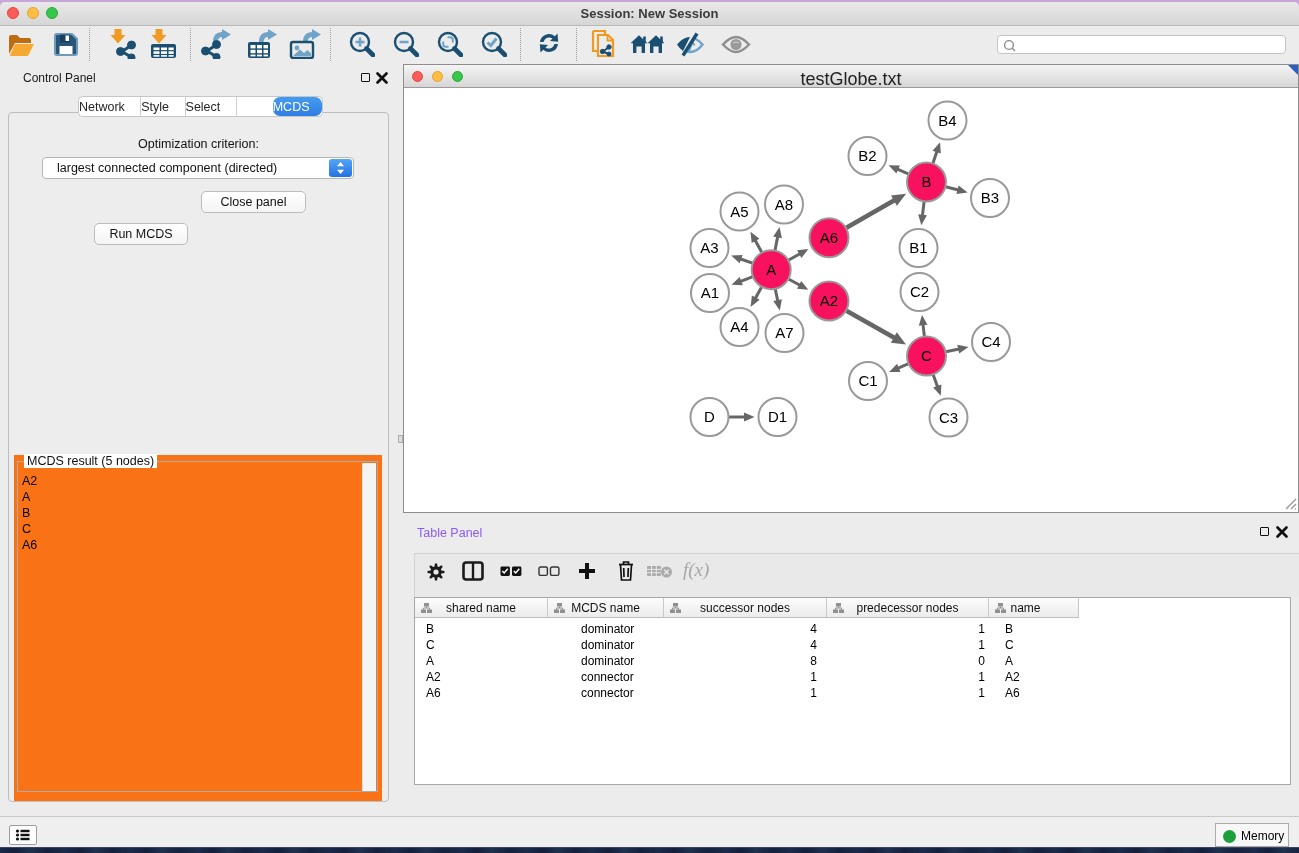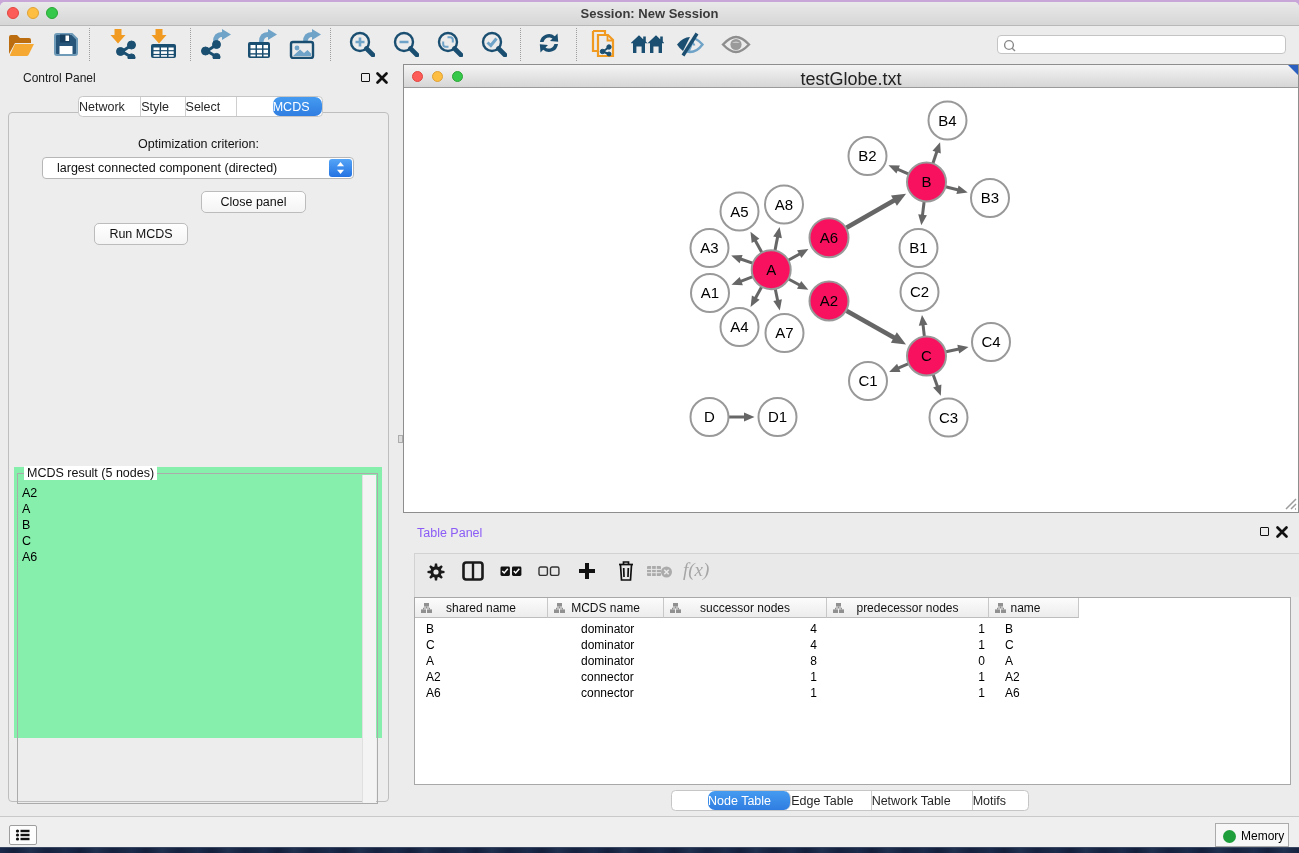--- a/index.html
+++ b/index.html
@@ -29,21 +29,21 @@
 .seg { position:absolute; display:flex; background:#fff; border:1px solid #C6C6C6; border-radius:4.5px; overflow:hidden; }
 .seg div { font-size:12.5px; color:#262626; text-align:left; line-height:20px; border-right:1px solid #CFCFCF; }
 .seg div:last-child { border-right:none; }
 .seg div.sel { background:linear-gradient(#459BF0,#2F7DE1); color:#fff; border-radius:7px;margin-left:36px; }
 #tabs-top { left:78px; top:33px; width:245px; height:21px; }
 #opt-label { position:absolute; left:0; top:74px; width:397px; text-align:center; font-size:12.5px; color:#111; }
 #combo { position:absolute; left:42px; top:94px; width:312px; height:22px; background:#fff; border:1px solid #B6B6B6; border-radius:4px; }
 #combo .txt { position:absolute; left:14px; top:3px; font-size:12.5px; color:#111; }
 #combo .btn { position:absolute; right:1px; top:1px; width:23px; height:18px; border-radius:3px; background:linear-gradient(#55A5F7,#2372E2); }
 .pushbtn { position:absolute; height:22px; background:linear-gradient(#FFFFFF,#F4F4F4); border:1px solid #BCBCBC; border-radius:5px; font-size:12.5px; color:#111; text-align:center; line-height:20px; }
-#listwrap { position:absolute; left:14px; top:404px; width:368px; height:271px; background:#86efac; }
+#listwrap { position:absolute; left:14px; top:392px; width:368px; height:346px; background:#f97316; }
 #fieldset { position:absolute; left:3px; top:6px; width:361px; height:331px; border:1px solid #ABABAB; }
 #fieldset legend { position:absolute; left:6px; top:-8px; background:#fff; padding:0 3px; font-size:12.5px; color:#111; }
 #mlist { position:absolute; left:4px; top:11px; font-size:12.5px; color:#000; line-height:16px; }
 #mscroll { position:absolute; right:1px; top:1px; width:14px; height:328px; background:#F4F4F4; border-left:1px solid #E0E0E0; }
 
 #vdivider { position:absolute; left:395px; top:61px; width:9px; height:753px; background:#ECECEC; }
 
 #frame { position:absolute; left:403px; top:62px; width:896px; height:449px; border:1px solid #8E8E8E; background:#fff; overflow:hidden; }
 #ftitle { position:absolute; left:0; top:0; width:100%; height:23px; background:linear-gradient(#F4F4F4,#D6D6D6); border-bottom:1px solid #9A9A9A; }
 #ftitle .t1 { left:8px; background:#FC5B57; border:0.5px solid #E2463F; width:11px; height:11px; top:6px; }
@@ -495,26 +495,20 @@
 <div class="trow" style="left:166px; top:72px;">connector</div>
 <div class="trow" style="left:330px; top:72px; width:72px; text-align:right;">1</div>
 <div class="trow" style="left:498px; top:72px; width:72px; text-align:right;">1</div>
 <div class="trow" style="left:590px; top:72px;">A2</div>
 <div class="trow" style="left:11px; top:88px;">A6</div>
 <div class="trow" style="left:166px; top:88px;">connector</div>
 <div class="trow" style="left:330px; top:88px; width:72px; text-align:right;">1</div>
 <div class="trow" style="left:498px; top:88px; width:72px; text-align:right;">1</div>
 <div class="trow" style="left:590px; top:88px;">A6</div>
     </div>
-    <div class="seg" id="tabs-bot">
-      <div style="width:93px" class="sel">Node Table</div>
-      <div style="width:90px">Edge Table</div>
-      <div style="width:113px">Network Table</div>
-      <div style="width:62px">Motifs</div>
-    </div>
   </div>
 
   <div id="statusbar">
     <div id="lstbtn">
         <svg width="26" height="18" viewBox="0 0 26 18">
           <g fill="#111">
             <circle cx="7.5" cy="5" r="1.6"></circle>
             <circle cx="7.5" cy="9" r="1.6"></circle>
             <circle cx="7.5" cy="13" r="1.6"></circle>
             <rect x="10.5" y="3.8" width="9" height="2.4"></rect>

